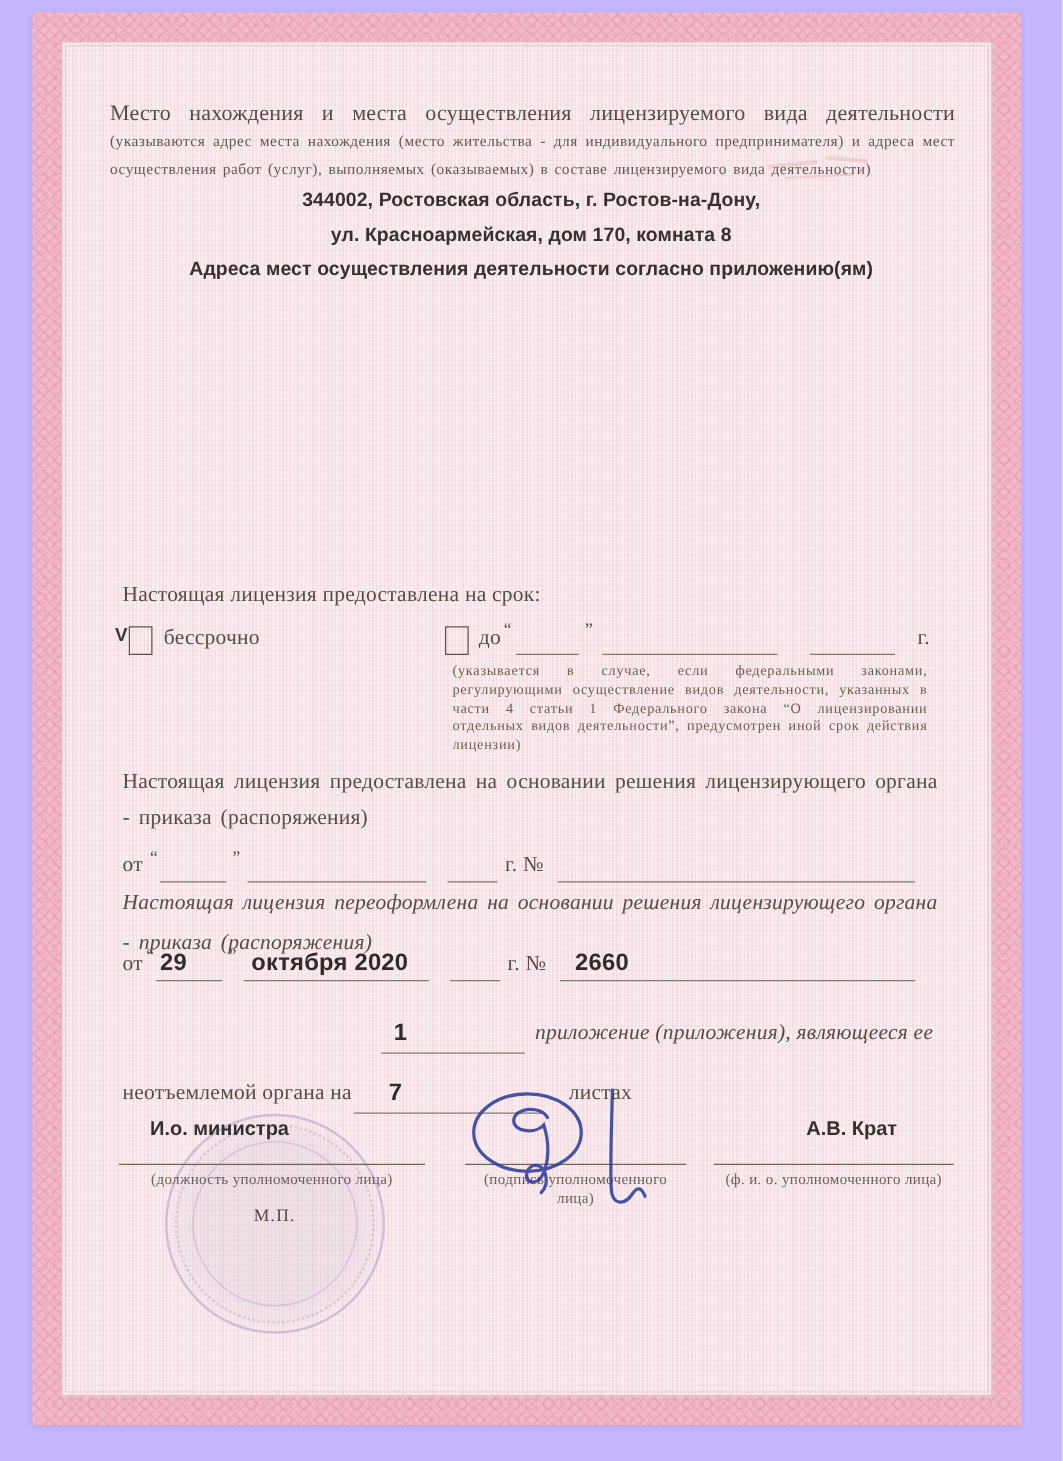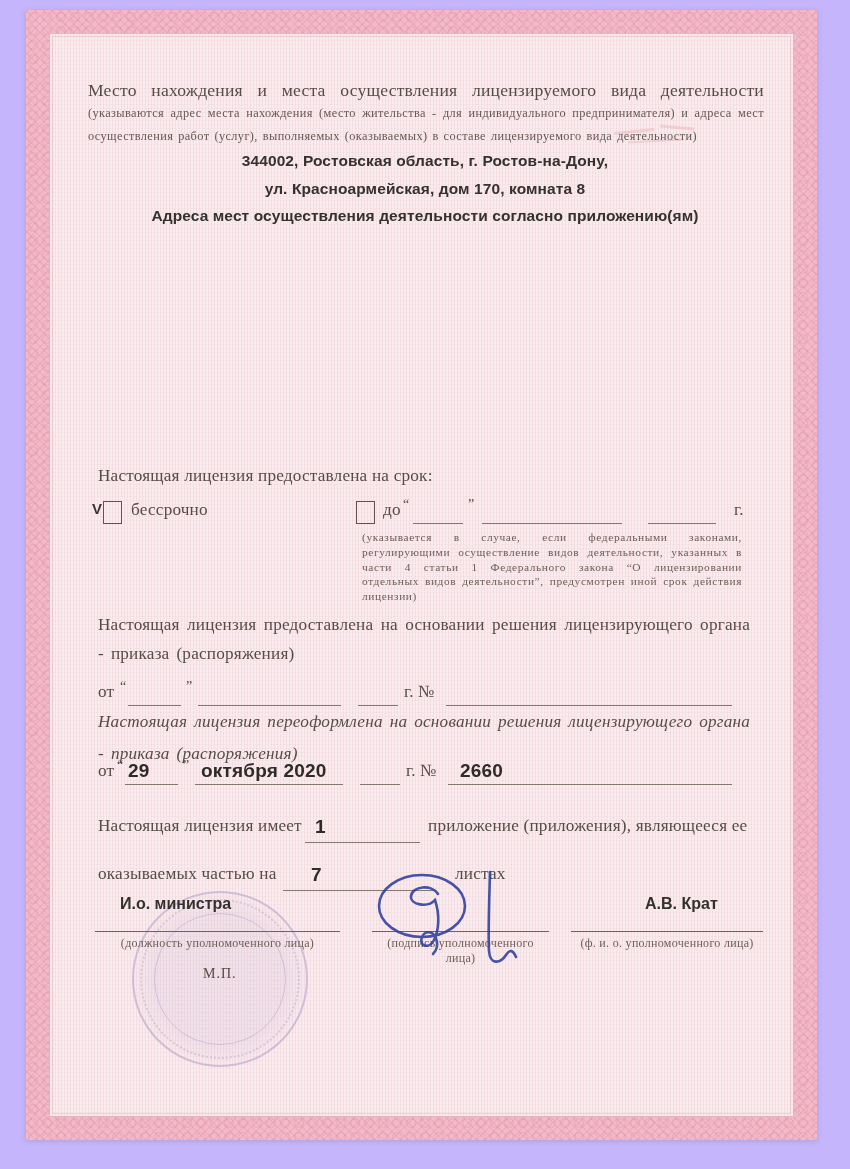--- a/index.html
+++ b/index.html
@@ -141,27 +141,26 @@
   <span class="abs q" style="left:183px;top:758px;">”</span>
   <span class="ul" style="left:195px;top:762px;width:148px;">
       <b class="fill" style="left:6px;text-align:right;">октября 2020</b>
     </span>
   <span class="ul" style="left:360px;top:762px;width:40px;"></span>
   <span class="abs serif t17" style="left:406px;top:761px;">г. №</span>
   <span class="ul" style="left:448px;top:762px;width:284px;">
       <b class="fill" style="left:12px;">2660</b>
     </span>
 
-  <span class="abs serif t17" style="left:98px;top:816px;">Настоящая лицензия имеет</span>
   <span class="ul" style="left:305px;top:818px;width:115px;height:24px;">
       <b class="fill" style="left:10px;bottom:4px;">1</b>
     </span>
-  <span class="abs serif t17" style="left:428px;top:816px;">приложение (приложения), являющееся ее</span>
+  <span class="abs serif t17" style="left:428px;top:816px;font-style:italic;">приложение (приложения), являющееся ее</span>
 
-  <span class="abs serif t17" style="left:98px;top:864px;">оказываемых частью на</span>
+  <span class="abs serif t17" style="left:98px;top:864px;">неотъемлемой органа на</span>
   <span class="ul" style="left:283px;top:866px;width:150px;height:24px;">
       <b class="fill" style="left:28px;bottom:4px;">7</b>
     </span>
   <span class="abs serif t17" style="left:455px;top:864px;">листах</span>
 
   <div class="stamp"></div>
   <div class="abs serif mp">М.П.</div>
 
   <span class="abs boldsans" style="left:120px;top:895px;">И.о. министра</span>
   <span class="abs boldsans" style="left:645px;top:895px;">А.В. Крат</span>

